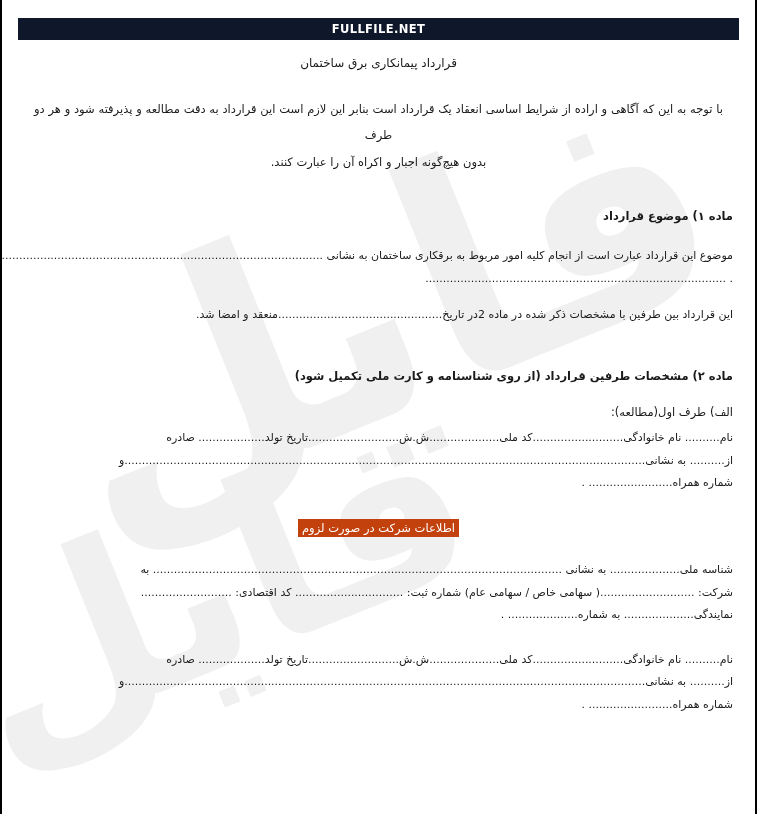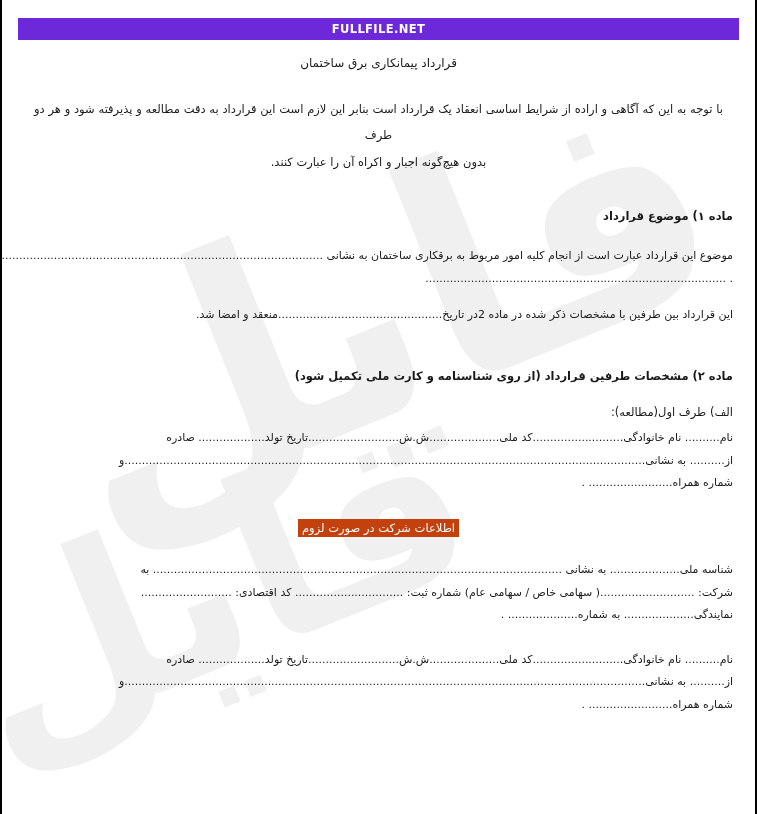--- a/index.html
+++ b/index.html
@@ -146,21 +146,21 @@
   }
 </style>
 </head>
 <body>
 
 <div id="page" style="border-right-color: rgb(0, 0, 0); border-left-color: rgb(0, 0, 0);">
 
   <div id="watermark" style="color: rgb(240, 240, 240);">فایل</div>
   <div id="watermark2" style="color: rgb(240, 240, 240);">فایل</div>
 
-  <div class="banner" style="background: #6d28d9; color: rgb(255, 255, 255);">FULLFILE.NET</div>
+  <div class="banner" style="background: #0f172a; color: rgb(255, 255, 255);">FULLFILE.NET</div>
 
   <div id="content">
 
     <h1 class="doc-title">قرارداد  پیمانکاری برق ساختمان</h1>
 
     <div class="intro">
       <span class="l1">با توجه به این که آگاهی و اراده از شرایط اساسی انعقاد یک قرارداد است بنابر این لازم است این قرارداد به دقت مطالعه و پذیرفته شود و هر دو طرف</span>
       <span class="l2">بدون هیچ‌گونه اجبار و اکراه آن را عبارت کنند.</span>
     </div>
 

